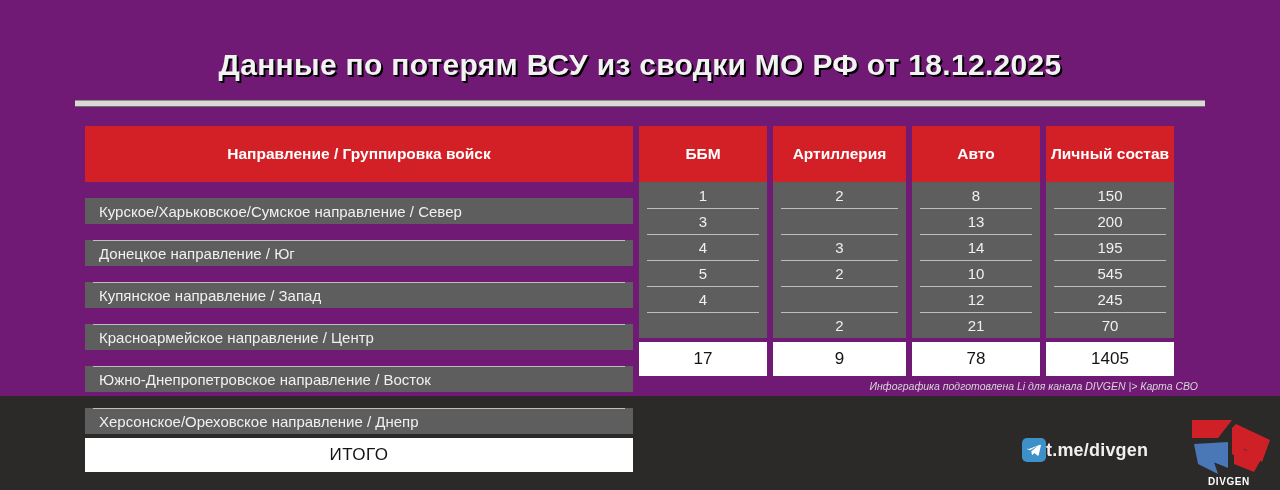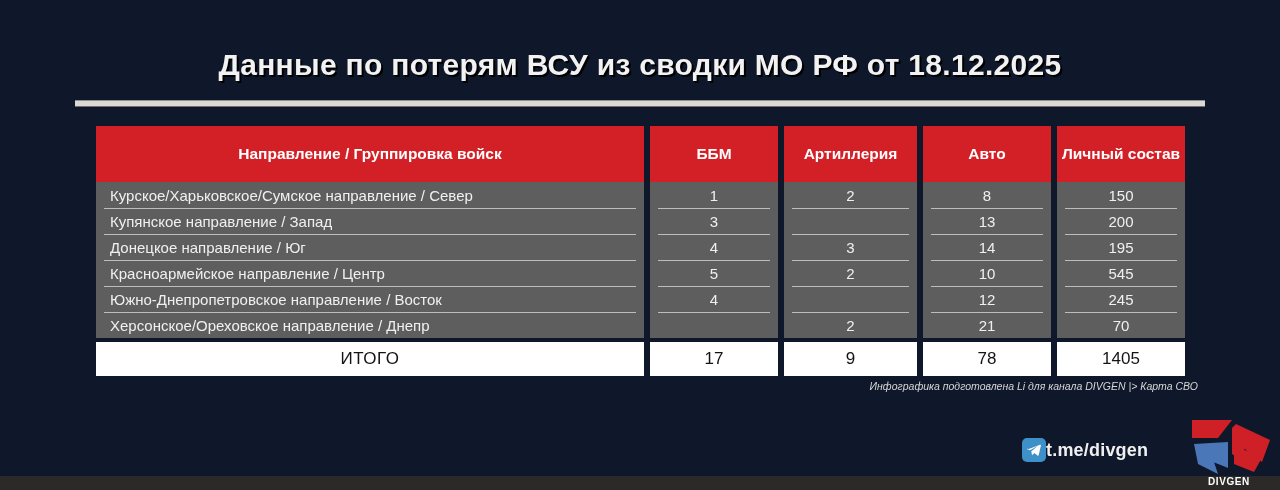--- a/index.html
+++ b/index.html
@@ -13,22 +13,22 @@
     height: 490px;
     overflow: hidden;
     font-family: "Liberation Sans", sans-serif;
     color: #ffffff;
     position: relative;
   }
 
   .page {
     position: relative;
     width: 1280px;
-    height: 476px;
-    background: #0f172a;
+    height: 396px;
+    background: #701a75;
   }
 
   
   .title-block {
     position: absolute;
     left: 0;
     top: 48px;
     width: 1280px;
     text-align: center;
   }
@@ -47,21 +47,21 @@
     width: 1130px;
     height: 5px;
     background: #d9d9d6;
     border-top: 1px solid #8f8f8c;
     border-bottom: 1px solid #6e6e6b;
   }
 
   
   .table {
     position: absolute;
-    left: 96px;
+    left: 85px;
     top: 126px;
     width: 1110px;
     display: flex;
     flex-direction: row;
     align-items: stretch;
     gap: 6px;
   }
   .col {
     display: flex;
     flex-direction: column;
@@ -93,20 +93,21 @@
     display: flex;
     align-items: center;
     box-sizing: border-box;
     position: relative;
     font-size: 15px;
     color: #f0f0f0;
   }
   .body-cell.text {
     justify-content: flex-start;
     padding-left: 14px;
+    margin-top: 16px;
   }
   .body-cell.num {
     justify-content: center;
   }
   .body-cell + .body-cell::before {
     content: "";
     position: absolute;
     left: 8px;
     right: 8px;
     top: 0;
@@ -191,22 +192,22 @@
   <div class="title-block">
     <div class="title">Данные по потерям ВСУ из сводки МО РФ от 18.12.2025</div>
   </div>
   <div class="title-rule"></div>
 
   <div class="table">
 
     <div class="col col-dir">
       <div class="head-cell">Направление / Группировка войск</div>
       <div class="body-cell text">Курское/Харьковское/Сумское направление / Север</div>
+      <div class="body-cell text">Донецкое направление / Юг</div>
       <div class="body-cell text">Купянское направление / Запад</div>
-      <div class="body-cell text">Донецкое направление / Юг</div>
       <div class="body-cell text">Красноармейское направление / Центр</div>
       <div class="body-cell text">Южно-Днепропетровское направление / Восток</div>
       <div class="body-cell text">Херсонское/Ореховское направление / Днепр</div>
       <div class="total-cell label">ИТОГО</div>
     </div>
 
     <div class="col col-num">
       <div class="head-cell">ББМ</div>
       <div class="body-cell num">1</div>
       <div class="body-cell num">3</div>

